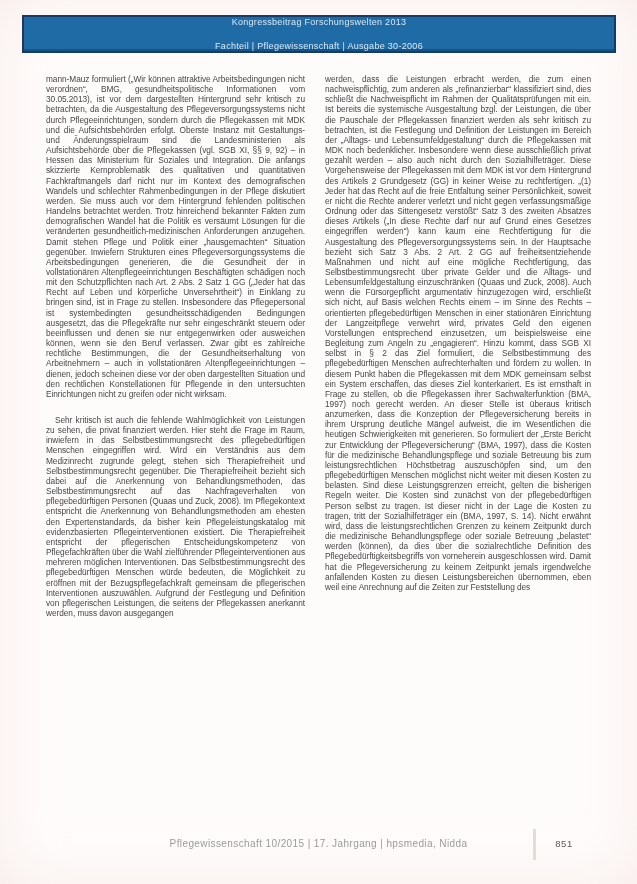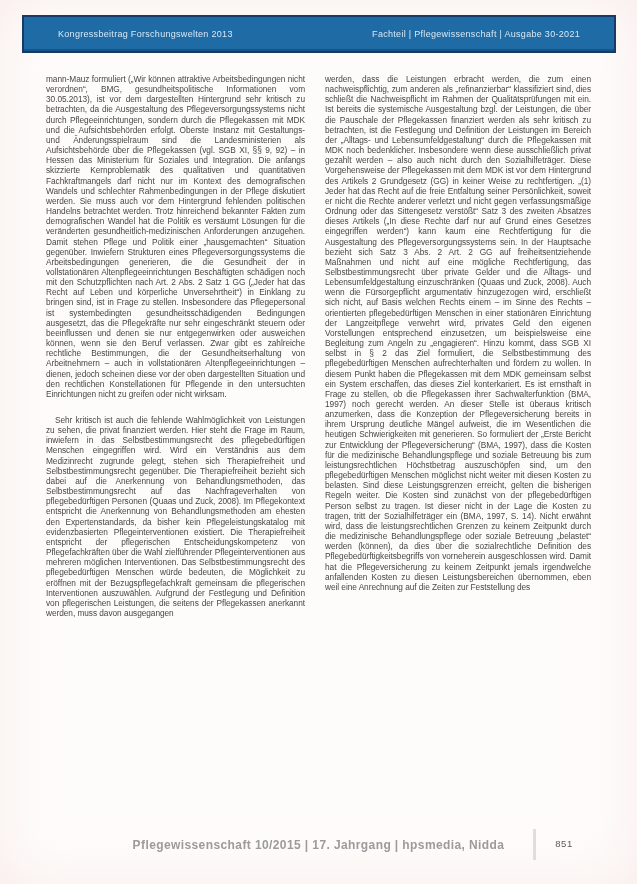--- a/index.html
+++ b/index.html
@@ -15,20 +15,21 @@
   }
   
   .header-bar {
     position:absolute; left:22px; top:15px; width:594px; height:38px;
     box-sizing:border-box;
     background:#1e6ba5;
     border:2px solid #1a3a66;
     box-shadow: inset 0 -2px 0 rgba(10,40,80,0.35);
     display:flex; justify-content:space-between; align-items:center;
     padding:0 34px;
+    flex-direction:column;
   }
   .header-bar span {
     color:#d9e8f5; font-size:9px; letter-spacing:0.3px; white-space:nowrap;
   }
   
   .columns {
     position:absolute; left:46px; top:74px; width:546px; height:752px;
     display:flex; gap:20px; overflow:hidden;
   }
   .col { box-sizing:border-box; }
@@ -39,40 +40,40 @@
     font-size:8.3px; line-height:10.15px; letter-spacing:-0.05px;
     color:#474747;
     text-align:justify;
     hyphens:auto; -webkit-hyphens:auto;
   }
   .para + .para { margin-top:16px; text-indent:9px; }
   
   .footer-line {
     position:absolute; left:0; right:0; top:838px;
     text-align:center;
-    font-size:12px; color:#9b9b9b; letter-spacing:0.4px;font-weight:bold;
+    font-size:10px; color:#9b9b9b; letter-spacing:0.4px;
   }
   .footer-divider {
     position:absolute; left:533px; top:829px; width:3px; height:31px;
     background:#dedede;
   }
   .page-number {
     position:absolute; left:548px; top:838px; width:32px;
     text-align:center;
     font-size:9.5px; color:#5a5a5a; letter-spacing:0.5px;
   }
 </style>
 </head>
 <body>
 
 <div class="page">
 
   <div class="header-bar">
     <span>Kongressbeitrag Forschungswelten 2013</span>
-    <span>Fachteil | Pflegewissenschaft |  Ausgabe 30-2021</span>
+    <span>Fachteil | Pflegewissenschaft |  Ausgabe 30-2006</span>
   </div>
 
   <div class="columns">
     <div class="col col-left">
       <p class="para" lang="de">mann-Mauz formuliert („Wir können attraktive Arbeitsbedingungen nicht verordnen“, BMG, gesundheitspolitische Informationen vom 30.05.2013), ist vor dem dargestellten Hintergrund sehr kritisch zu betrachten, da die Ausgestaltung des Pflegeversorgungssystems nicht durch Pflegeeinrichtungen, sondern durch die Pflegekassen mit MDK und die Aufsichtsbehörden erfolgt. Oberste Instanz mit Gestaltungs- und Änderungsspielraum sind die Landesministerien als Aufsichtsbehörde über die Pflegekassen (vgl. SGB XI, §§ 9, 92) – in Hessen das Ministerium für Soziales und Integration. Die anfangs skizzierte Kernproblematik des qualitativen und quantitativen Fachkraftmangels darf nicht nur im Kontext des demografischen Wandels und schlechter Rahmenbedingungen in der Pflege diskutiert werden. Sie muss auch vor dem Hintergrund fehlenden politischen Handelns betrachtet werden. Trotz hinreichend bekannter Fakten zum demografischen Wandel hat die Politik es versäumt Lösungen für die veränderten gesundheitlich-medizinischen Anforderungen anzugehen. Damit stehen Pflege und Politik einer „hausgemachten“ Situation gegenüber. Inwiefern Strukturen eines Pflegeversorgungssystems die Arbeitsbedingungen generieren, die die Gesundheit der in vollstationären Altenpflegeeinrichtungen Beschäftigten schädigen noch mit den Schutzpflichten nach Art. 2 Abs. 2 Satz 1 GG („Jeder hat das Recht auf Leben und körperliche Unversehrtheit“) in Einklang zu bringen sind, ist in Frage zu stellen. Insbesondere das Pflegepersonal ist systembedingten gesundheitsschädigenden Bedingungen ausgesetzt, das die Pflegekräfte nur sehr eingeschränkt steuern oder beeinflussen und denen sie nur entgegenwirken oder ausweichen können, wenn sie den Beruf verlassen. Zwar gibt es zahlreiche rechtliche Bestimmungen, die der Gesundheitserhaltung von Arbeitnehmern – auch in vollstationären Altenpflegeeinrichtungen – dienen, jedoch scheinen diese vor der oben dargestellten Situation und den rechtlichen Konstellationen für Pflegende in den untersuchten Einrichtungen nicht zu greifen oder nicht wirksam.</p>
       <p class="para" lang="de">Sehr kritisch ist auch die fehlende Wahlmöglichkeit von Leistungen zu sehen, die privat finanziert werden. Hier steht die Frage im Raum, inwiefern in das Selbstbestimmungsrecht des pflegebedürftigen Menschen eingegriffen wird. Wird ein Verständnis aus dem Medizinrecht zugrunde gelegt, stehen sich Therapiefreiheit und Selbstbestimmungsrecht gegenüber. Die Therapiefreiheit bezieht sich dabei auf die Anerkennung von Behandlungsmethoden, das Selbstbestimmungsrecht auf das Nachfrageverhalten von pflegebedürftigen Personen (Quaas und Zuck, 2008). Im Pflegekontext entspricht die Anerkennung von Behandlungsmethoden am ehesten den Expertenstandards, da bisher kein Pflegeleistungskatalog mit evidenzbasierten Pflegeinterventionen existiert. Die Therapiefreiheit entspricht der pflegerischen Entscheidungskompetenz von Pflegefachkräften über die Wahl zielführender Pflegeinterventionen aus mehreren möglichen Interventionen. Das Selbstbestimmungsrecht des pflegebedürftigen Menschen würde bedeuten, die Möglichkeit zu eröffnen mit der Bezugspflegefachkraft gemeinsam die pflegerischen Interventionen auszuwählen. Aufgrund der Festlegung und Definition von pflegerischen Leistungen, die seitens der Pflegekassen anerkannt werden, muss davon ausgegangen</p>
     </div>
     <div class="col col-right">
       <p class="para" lang="de">werden, dass die Leistungen erbracht werden, die zum einen nachweispflichtig, zum anderen als „refinanzierbar“ klassifiziert sind, dies schließt die Nachweispflicht im Rahmen der Qualitätsprüfungen mit ein. Ist bereits die systemische Ausgestaltung bzgl. der Leistungen, die über die Pauschale der Pflegekassen finanziert werden als sehr kritisch zu betrachten, ist die Festlegung und Definition der Leistungen im Bereich der „Alltags- und Lebensumfeldgestaltung“ durch die Pflegekassen mit MDK noch bedenklicher. Insbesondere wenn diese ausschließlich privat gezahlt werden – also auch nicht durch den Sozialhilfeträger. Diese Vorgehensweise der Pflegekassen mit dem MDK ist vor dem Hintergrund des Artikels 2 Grundgesetz (GG) in keiner Weise zu rechtfertigen. „(1) Jeder hat das Recht auf die freie Entfaltung seiner Persönlichkeit, soweit er nicht die Rechte anderer verletzt und nicht gegen verfassungsmäßige Ordnung oder das Sittengesetz verstößt“ Satz 3 des zweiten Absatzes dieses Artikels („In diese Rechte darf nur auf Grund eines Gesetzes eingegriffen werden“) kann kaum eine Rechtfertigung für die Ausgestaltung des Pflegeversorgungssystems sein. In der Hauptsache bezieht sich Satz 3 Abs. 2 Art. 2 GG auf freiheitsentziehende Maßnahmen und nicht auf eine mögliche Rechtfertigung, das Selbstbestimmungsrecht über private Gelder und die Alltags- und Lebensumfeldgestaltung einzuschränken (Quaas und Zuck, 2008). Auch wenn die Fürsorgepflicht argumentativ hinzugezogen wird, erschließt sich nicht, auf Basis welchen Rechts einem – im Sinne des Rechts – orientierten pflegebedürftigen Menschen in einer stationären Einrichtung der Langzeitpflege verwehrt wird, privates Geld den eigenen Vorstellungen entsprechend einzusetzen, um beispielsweise eine Begleitung zum Angeln zu „engagieren“. Hinzu kommt, dass SGB XI selbst in § 2 das Ziel formuliert, die Selbstbestimmung des pflegebedürftigen Menschen aufrechterhalten und fördern zu wollen. In diesem Punkt haben die Pflegekassen mit dem MDK gemeinsam selbst ein System erschaffen, das dieses Ziel konterkariert. Es ist ernsthaft in Frage zu stellen, ob die Pflegekassen ihrer Sachwalterfunktion (BMA, 1997) noch gerecht werden. An dieser Stelle ist überaus kritisch anzumerken, dass die Konzeption der Pflegeversicherung bereits in ihrem Ursprung deutliche Mängel aufweist, die im Wesentlichen die heutigen Schwierigkeiten mit generieren. So formuliert der „Erste Bericht zur Entwicklung der Pflegeversicherung“ (BMA, 1997), dass die Kosten für die medizinische Behandlungspflege und soziale Betreuung bis zum leistungsrechtlichen Höchstbetrag auszuschöpfen sind, um den pflegebedürftigen Menschen möglichst nicht weiter mit diesen Kosten zu belasten. Sind diese Leistungsgrenzen erreicht, gelten die bisherigen Regeln weiter. Die Kosten sind zunächst von der pflegebedürftigen Person selbst zu tragen. Ist dieser nicht in der Lage die Kosten zu tragen, tritt der Sozialhilfeträger ein (BMA, 1997, S. 14). Nicht erwähnt wird, dass die leistungsrechtlichen Grenzen zu keinem Zeitpunkt durch die medizinische Behandlungspflege oder soziale Betreuung „belastet“ werden (können), da dies über die sozialrechtliche Definition des Pflegebedürftigkeitsbegriffs von vorneherein ausgeschlossen wird. Damit hat die Pflegeversicherung zu keinem Zeitpunkt jemals irgendwelche anfallenden Kosten zu diesen Leistungsbereichen übernommen, eben weil eine Anrechnung auf die Zeiten zur Feststellung des</p>
     </div>

